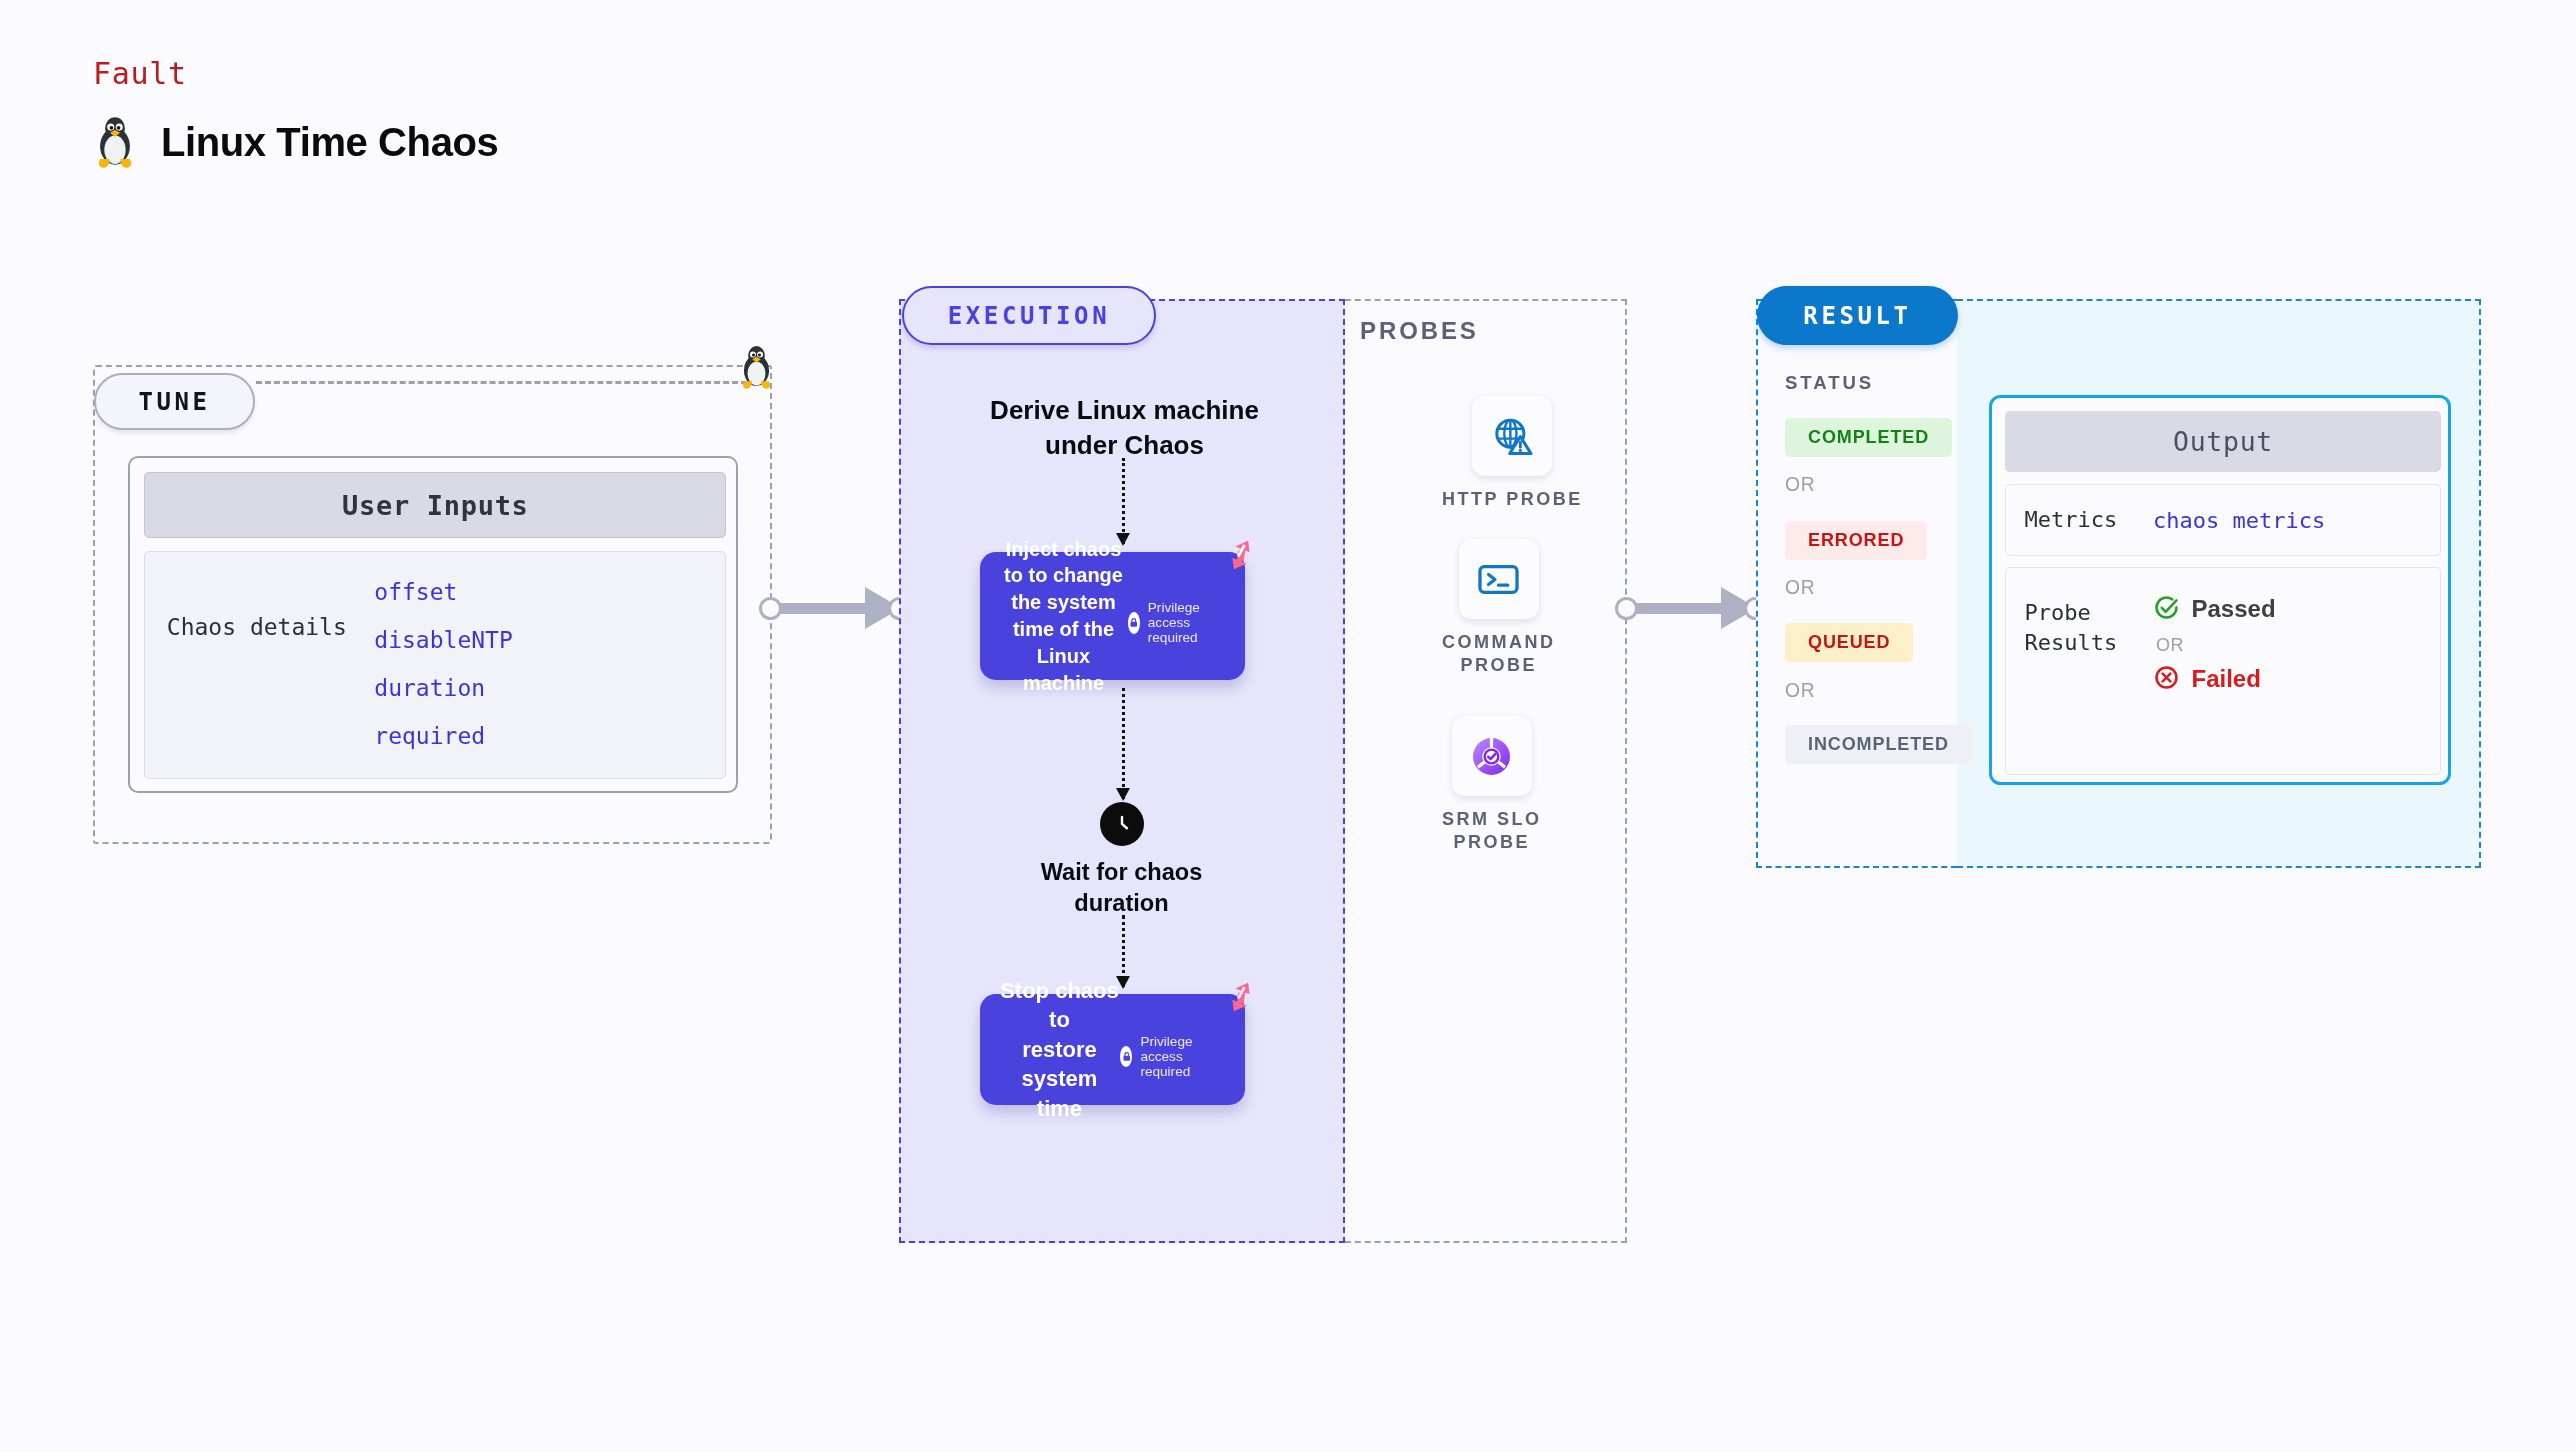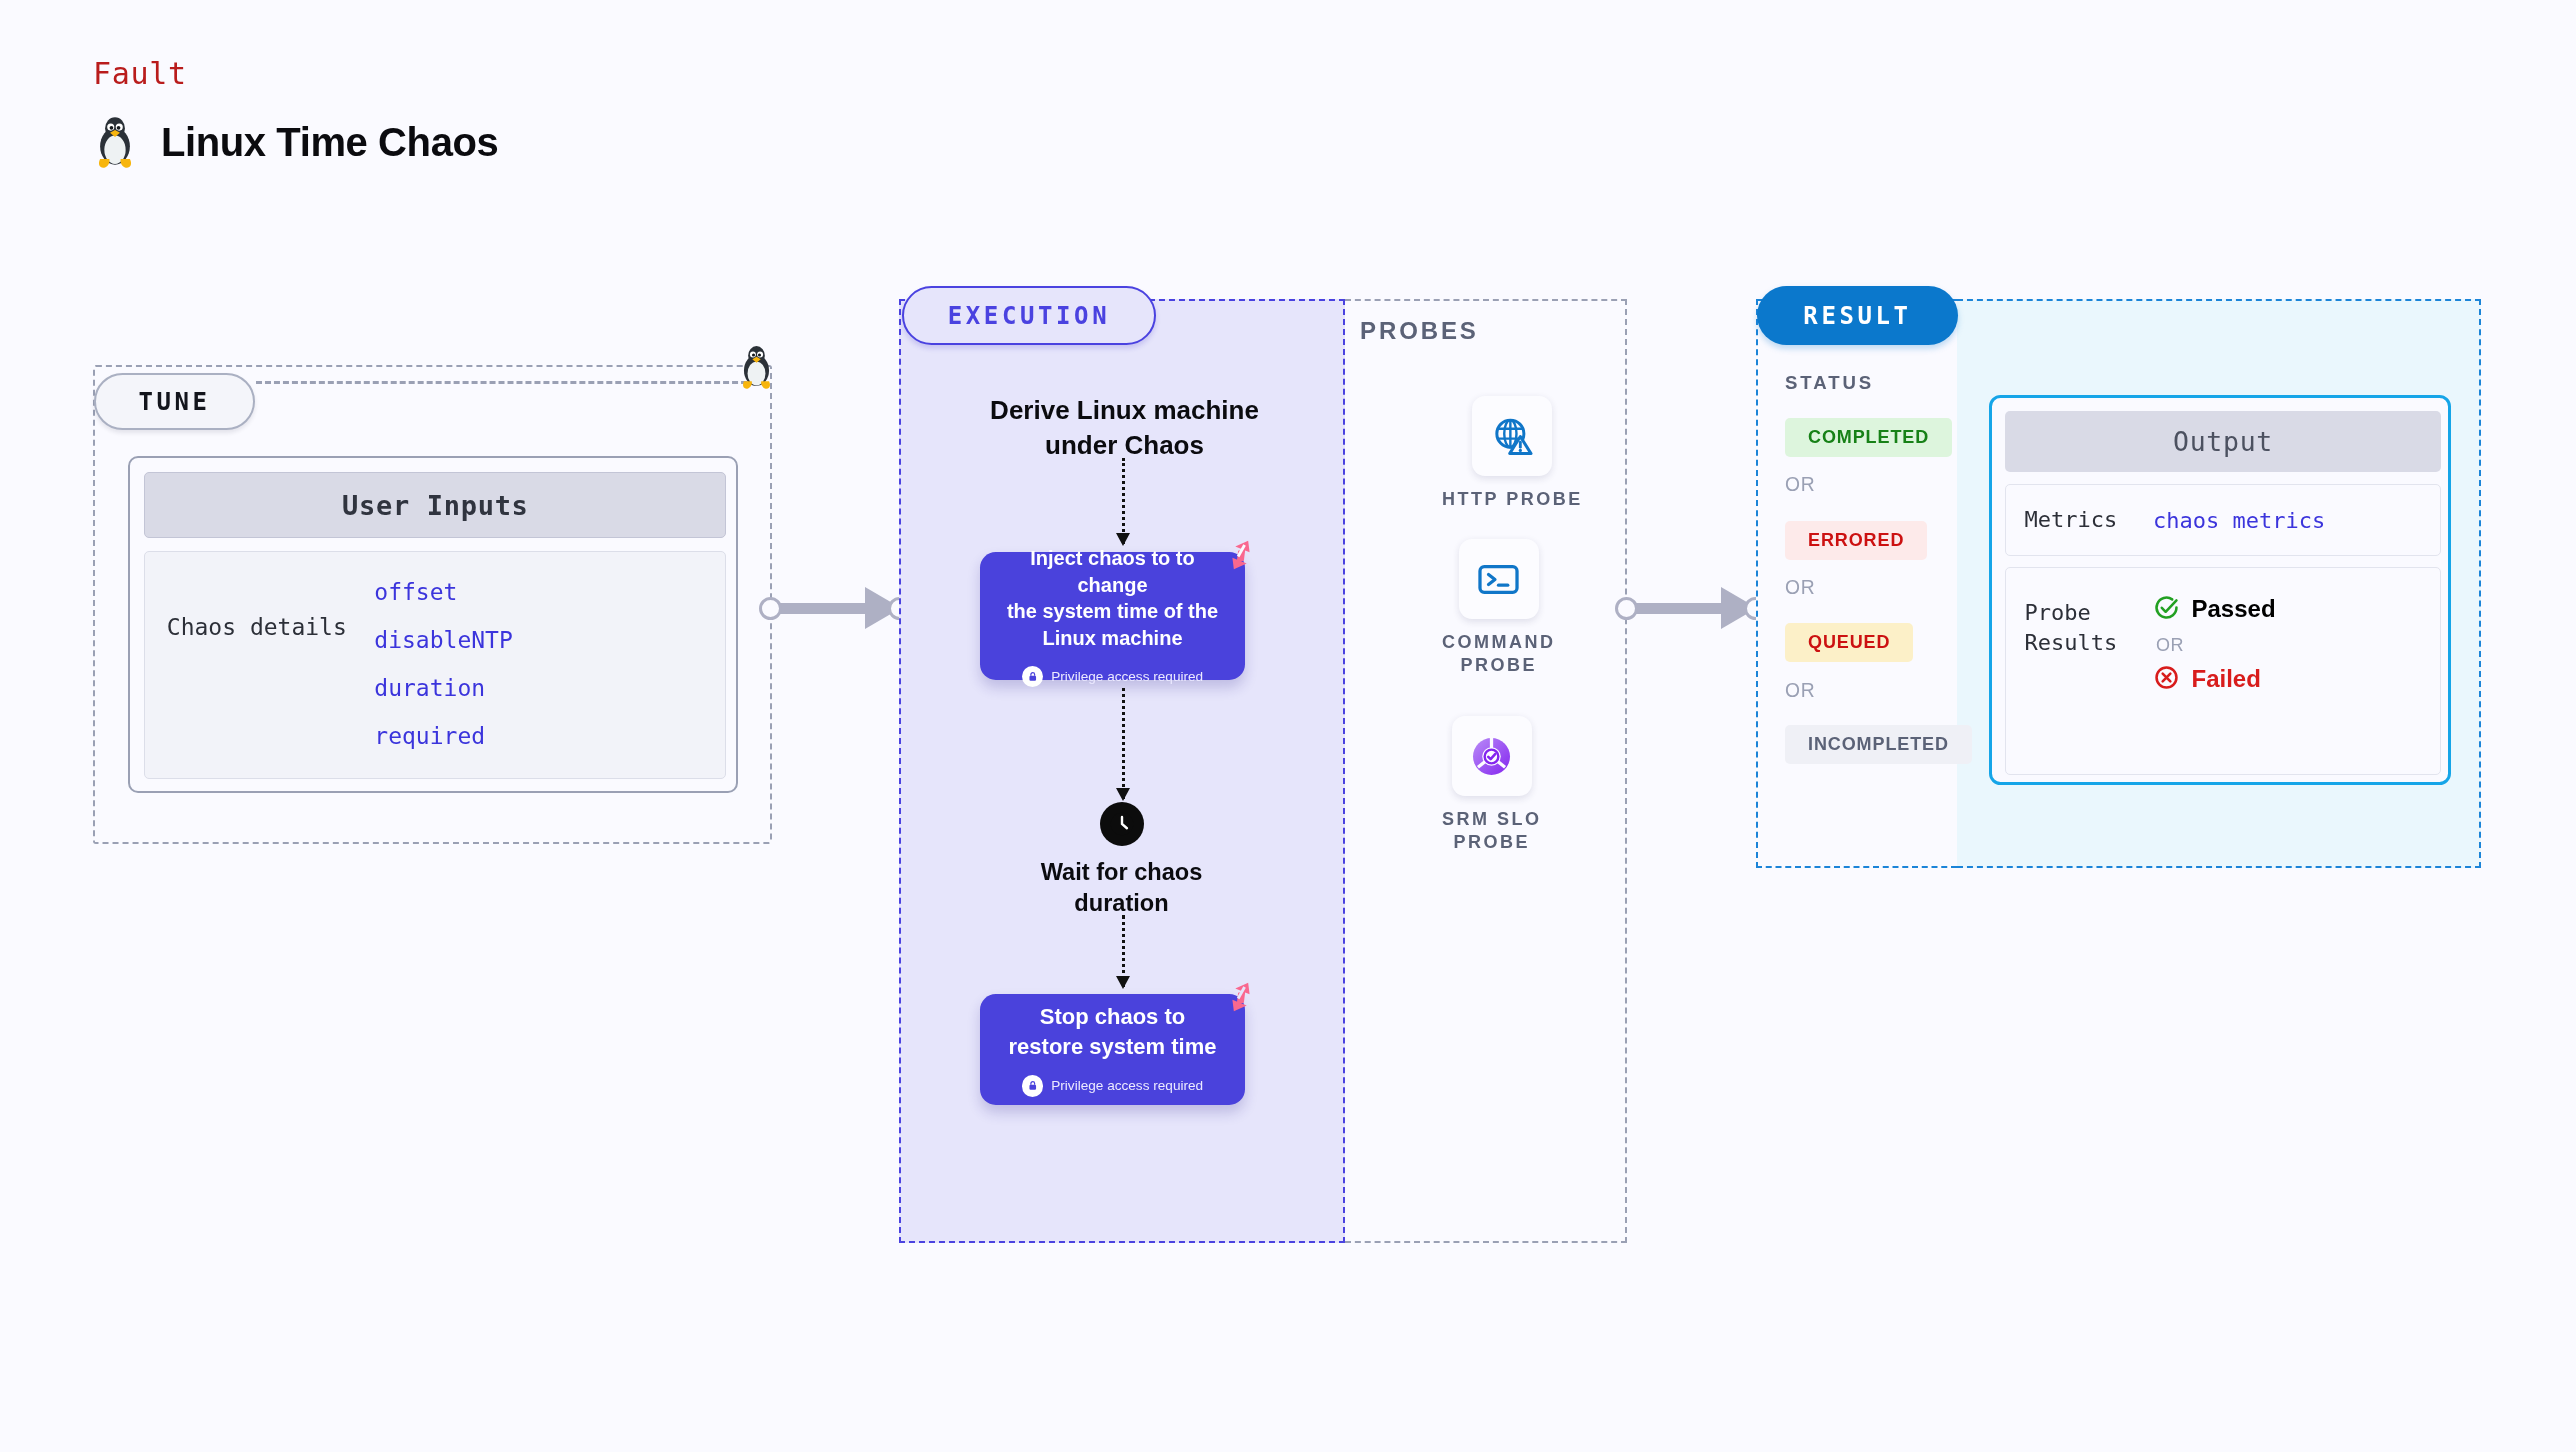--- a/index.html
+++ b/index.html
@@ -101,21 +101,21 @@
   .dashline-v {
     position: absolute; width: 0; border-left: 3.6px dotted #111; 
   }
   .dashline-v::after {
     content:''; position:absolute; left:-9.3px; bottom:-2.1px; width:0; height:0;
     border-left:7.9px solid transparent; border-right:7.9px solid transparent; border-top:13px solid #111;
   }
   .purple-card {
     position: absolute; border-radius: 15.8px; background: #4a42dc;
     box-shadow: 0 7.2px 13px rgba(40,30,140,.20);
-    display: flex; flex-direction: column; align-items: center; justify-content: center;
+    display: flex; flex-direction: row; align-items: center; justify-content: center;
     padding: 0 18.6px;
   }
   .pc-text { color: #fff; font-size: 20px; font-weight: bold; text-align: center; line-height: 1.34; }
   .priv-row { display: flex; align-items: center; gap: 7.9px; margin-top: 13.6px; }
   .priv-lock {
     width: 21.5px; height: 21.5px; border-radius: 50%; background: #fff;
     display:flex; align-items:center; justify-content:center;
   }
   .priv-txt { color: #eceaff; font-size: 13.6px; }
   .harness-badge { position: absolute; right: -15.8px; top: -17px; }
@@ -409,21 +409,21 @@
       <div class="out-key" style="width:147px; padding:30px 0 0 18.6px; white-space:pre-line;">Probe
 Results</div>
       <div style="padding-top:26px;">
         <div class="pf-row">
           <span>
             <svg width="27" height="27" viewBox="0 0 38 38">
               <path d="M33 19 A14 14 0 1 1 27 7.6" stroke="#22a022" stroke-width="3.6" fill="none" stroke-linecap="round"></path>
               <path d="M12.4 19.4 L17.8 25 L33 9" stroke="#22a022" stroke-width="3.6" fill="none" stroke-linecap="round" stroke-linejoin="round"></path>
             </svg>
           </span>
-          <span class="pf-text" style="color:#000000;">Passed</span>
+          <span class="pf-text" style="color:#404040;">Passed</span>
         </div>
         <div class="or-txt" style="position:static; display:block; margin:11.5px 0 8.6px 2.9px; font-size:18px;">OR</div>
         <div class="pf-row">
           <span>
             <svg width="27" height="27" viewBox="0 0 38 38">
               <circle cx="19" cy="19" r="14" fill="none" stroke="#d81c1c" stroke-width="3.6"></circle>
               <path d="M13.6 13.6 L24.4 24.4 M24.4 13.6 L13.6 24.4" stroke="#d81c1c" stroke-width="3.6" stroke-linecap="round"></path>
             </svg>
           </span>
           <span class="pf-text" style="color:#d81c1c;">Failed</span>

